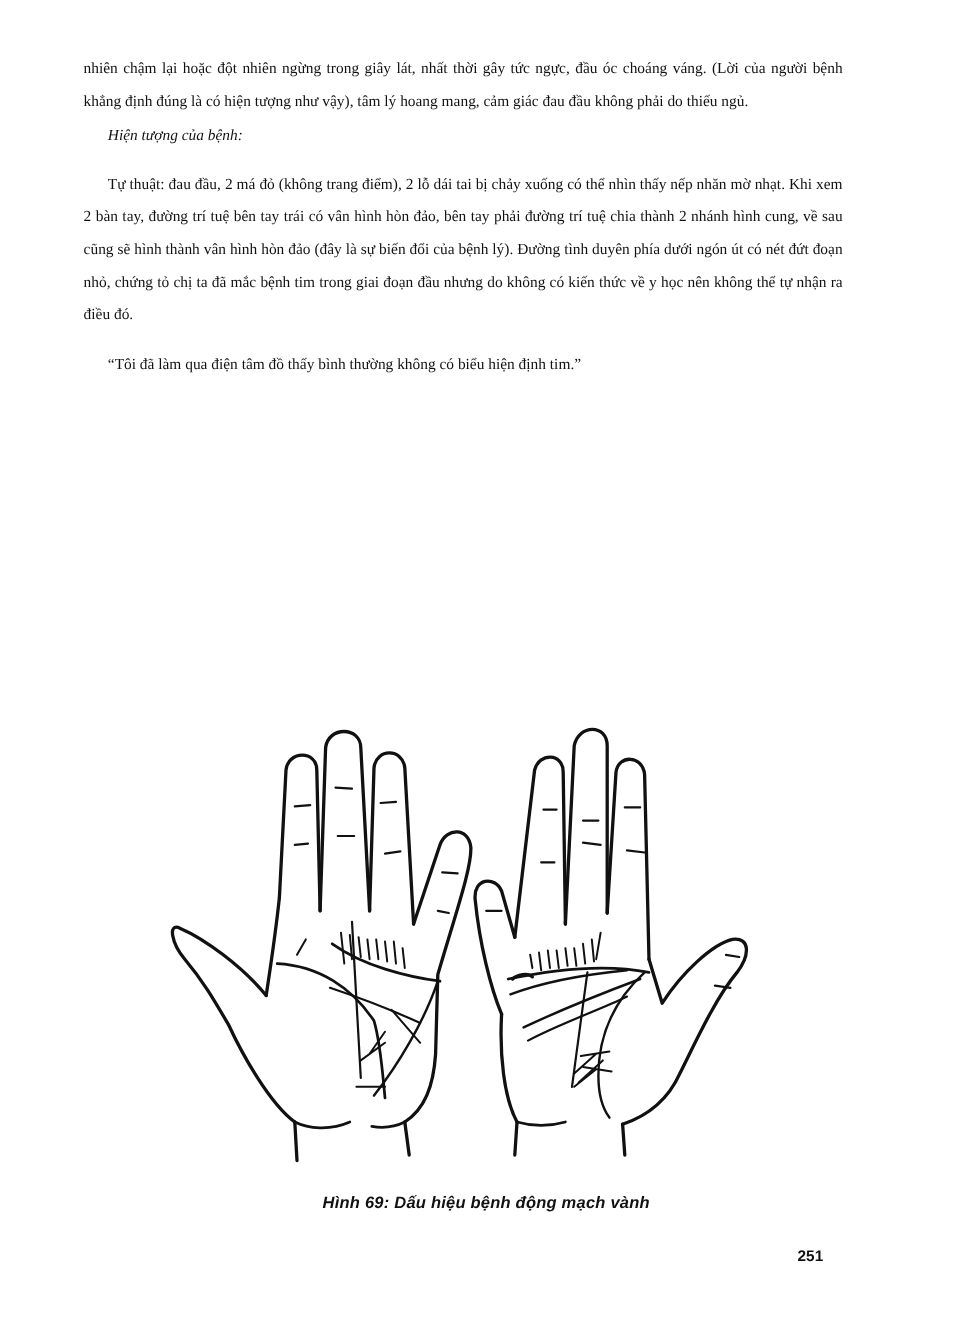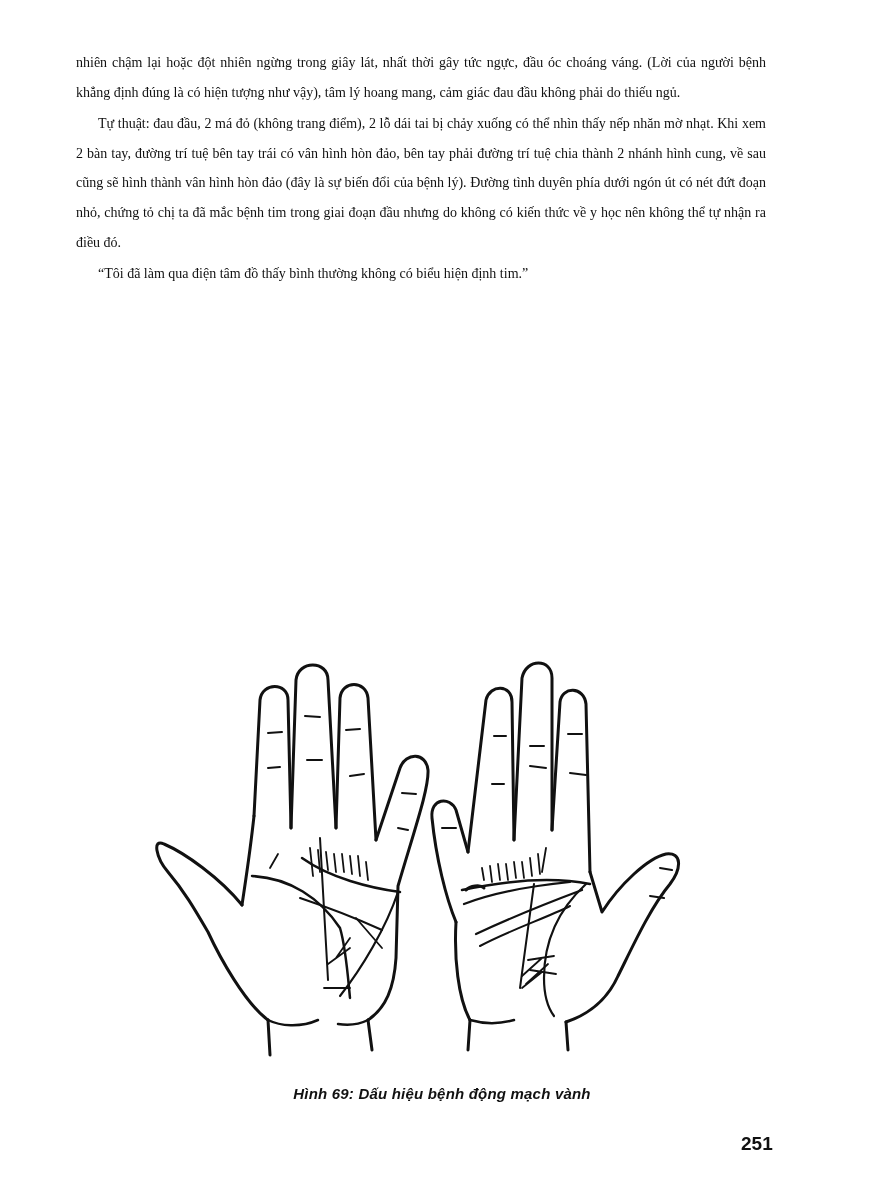--- a/index.html
+++ b/index.html
@@ -9,47 +9,48 @@
       color: #111111;
     }
     .page-text {
       position: absolute; left: 76px; top: 48px; width: 690px;
       font-family: "Liberation Serif", "DejaVu Serif", serif;
       font-size: 14px; line-height: 29.6px;
       text-align: justify;
     }
     .page-text p { margin: 0; }
     .page-text p.indent { text-indent: 22px; }
-    .page-text p.gap { margin-top: 2px; font-family: Liberation Serif, serif; }
+    .page-text p.gap { margin-top: 15px; font-family: Liberation Serif, serif; }
     .case-heading {
       font-weight: bold; font-style: italic; text-indent: 22px;
       margin-top: 6px !important; letter-spacing: 0.1px;
     }
     .subheading { font-style: italic; text-indent: 22px; margin-top: 2px !important; }
     .figure {
       position: absolute; left: 150px; top: 658px; width: 570px; height: 405px;
     }
     .figure svg { width: 100%; height: 100%; }
     .caption {
       position: absolute; left: 0; right: 0; top: 1085px; text-align: center;
       font-family: "Liberation Sans", "DejaVu Sans", sans-serif;
       font-weight: bold; font-style: italic; font-size: 15px;
       letter-spacing: 0.2px;
     }
     .page-number {
       position: absolute; left: 725px; top: 1133px;
       font-family: "Liberation Sans", "DejaVu Sans", sans-serif;
-      font-weight: bold; font-size: 19px; margin-left: 16px;
+      font-weight: bold; font-size: 14px;
     }
   </style>
 </head>
 <body>
 
 <div class="page-text">
   <p>nhiên chậm lại hoặc đột nhiên ngừng trong giây lát, nhất thời gây tức ngực, đầu óc choáng váng. (Lời của người bệnh khẳng định đúng là có hiện tượng như vậy), tâm lý hoang mang, cảm giác đau đầu không phải do thiếu ngủ.</p>
+  <p class="subheading">Hiện tượng của bệnh:</p>
   <p class="indent gap">Tự thuật: đau đầu, 2 má đỏ (không trang điểm), 2 lỗ dái tai bị chảy xuống có thể nhìn thấy nếp nhăn mờ nhạt. Khi xem 2 bàn tay, đường trí tuệ bên tay trái có vân hình hòn đảo, bên tay phải đường trí tuệ chia thành 2 nhánh hình cung, về sau cũng sẽ hình thành vân hình hòn đảo (đây là sự biến đổi của bệnh lý). Đường tình duyên phía dưới ngón út có nét đứt đoạn nhỏ, chứng tỏ chị ta đã mắc bệnh tim trong giai đoạn đầu nhưng do không có kiến thức về y học nên không thể tự nhận ra điều đó.</p>
   <p class="indent gap">“Tôi đã làm qua điện tâm đồ thấy bình thường không có biểu hiện định tim.”</p>
 </div>
 
 <div class="figure">
   <svg viewBox="0 0 570 405" fill="none" stroke="#111" stroke-width="3" stroke-linecap="round" stroke-linejoin="round">
 
     <g>
 
       <path d="M92,247 C70,220 35,195 14,186 C2,180 6,200 18,214 C34,233 44,250 58,274 C70,300 95,345 118,362"></path>

